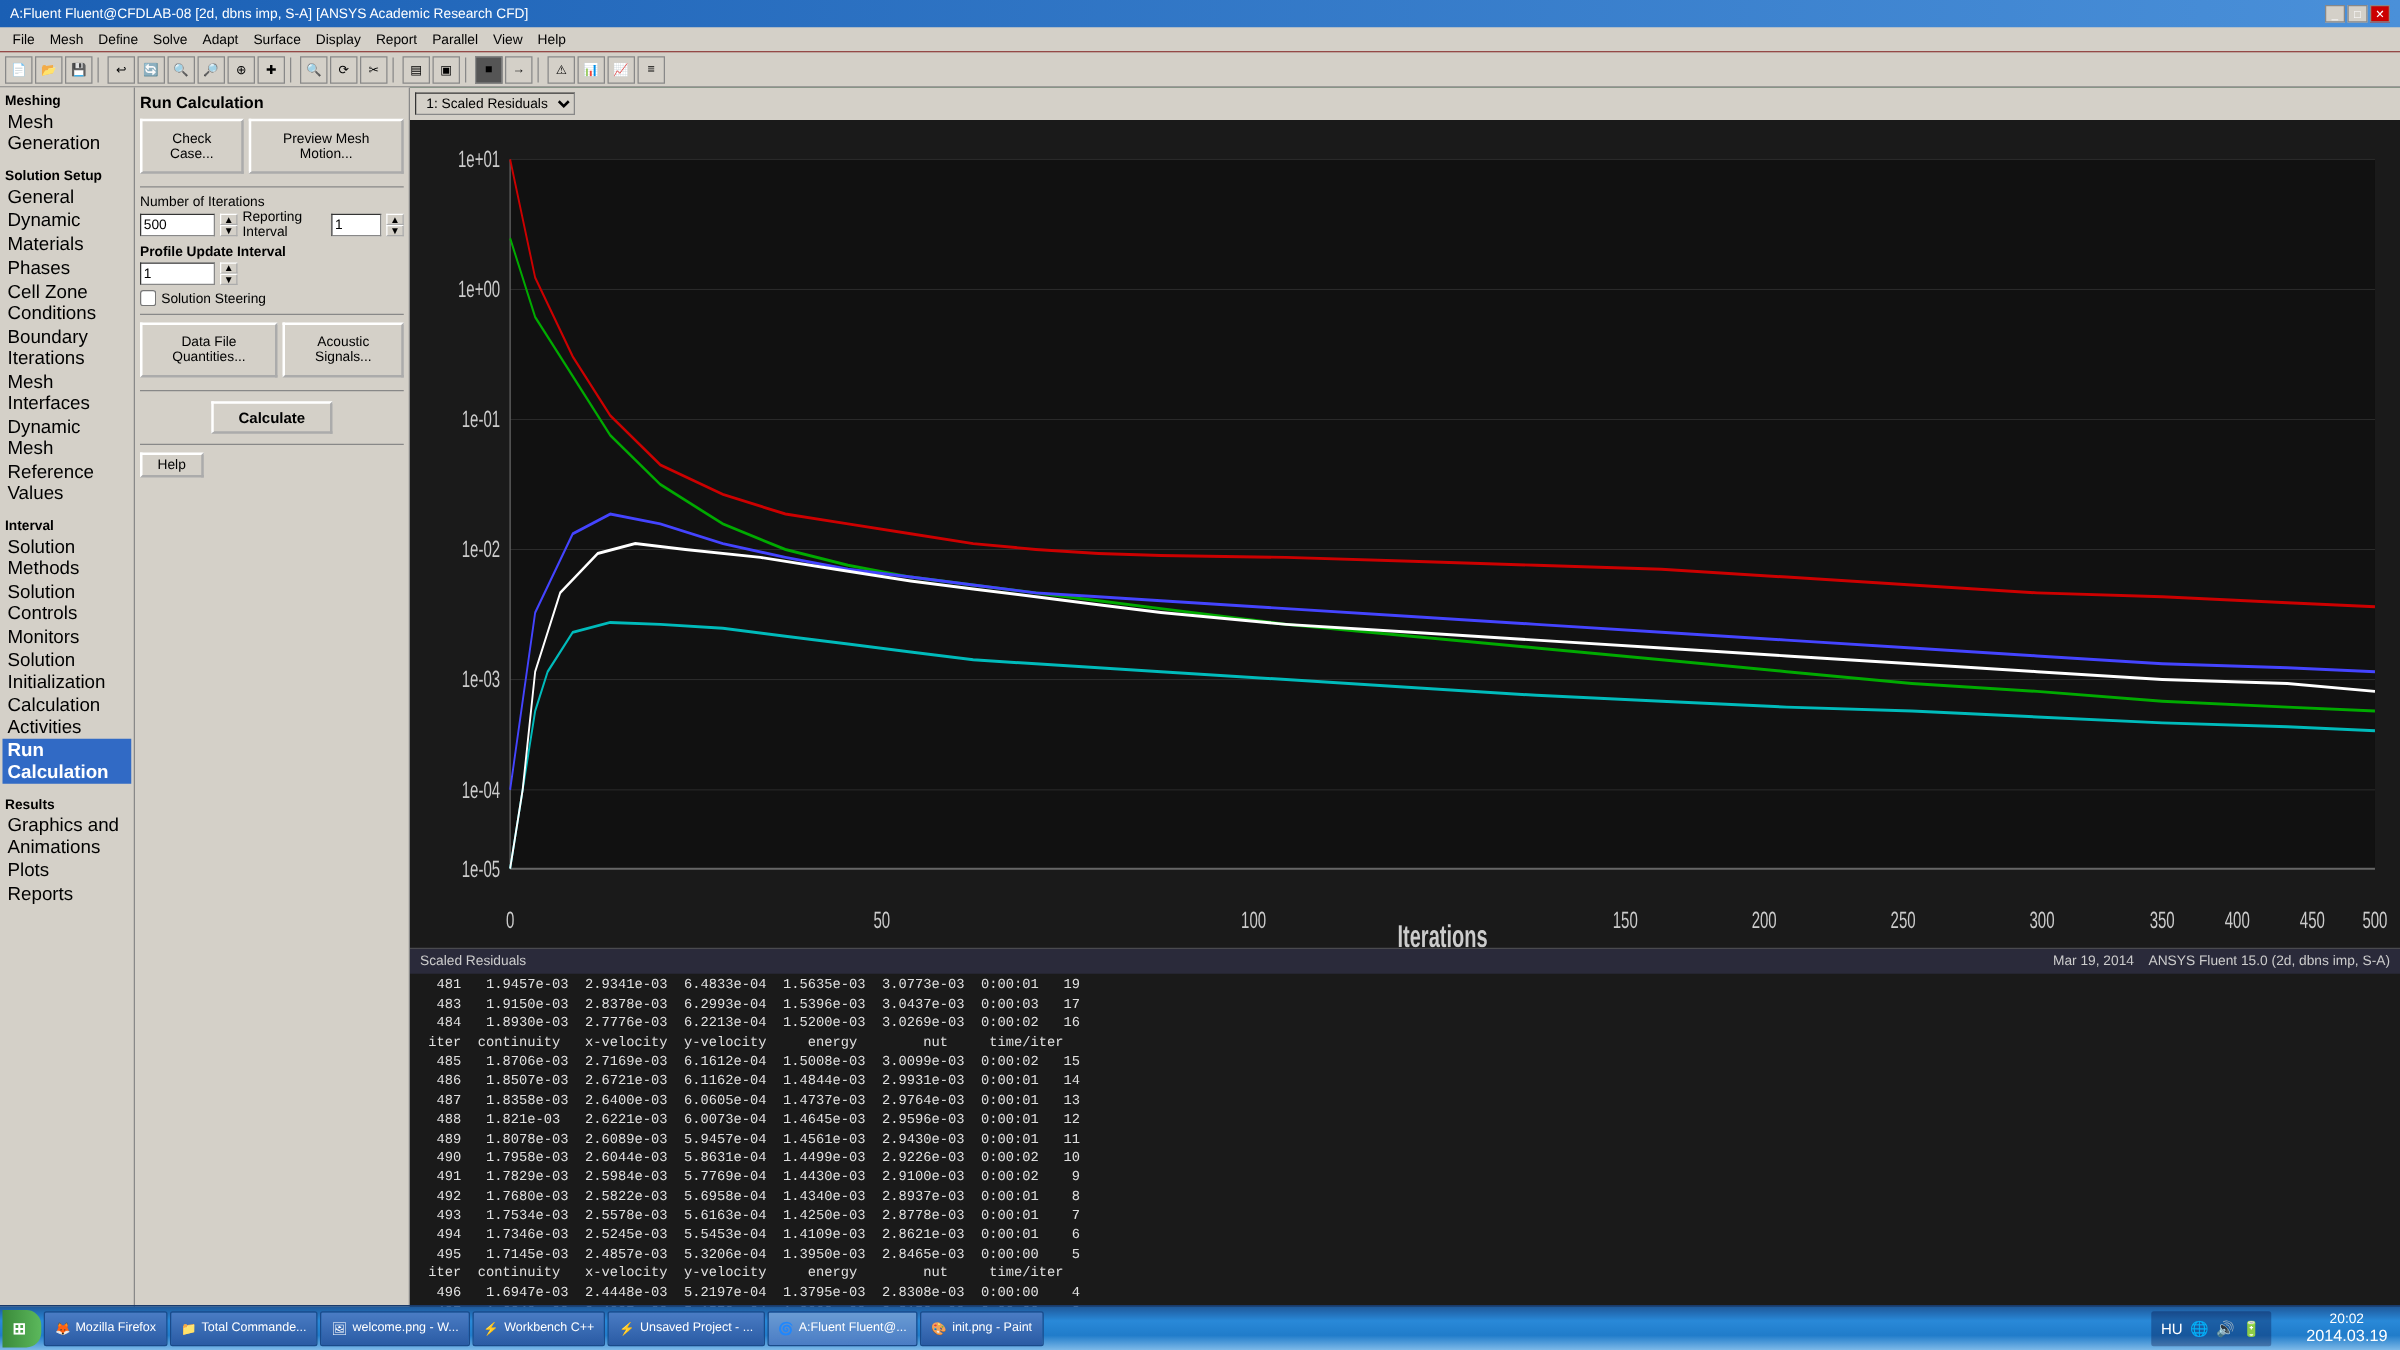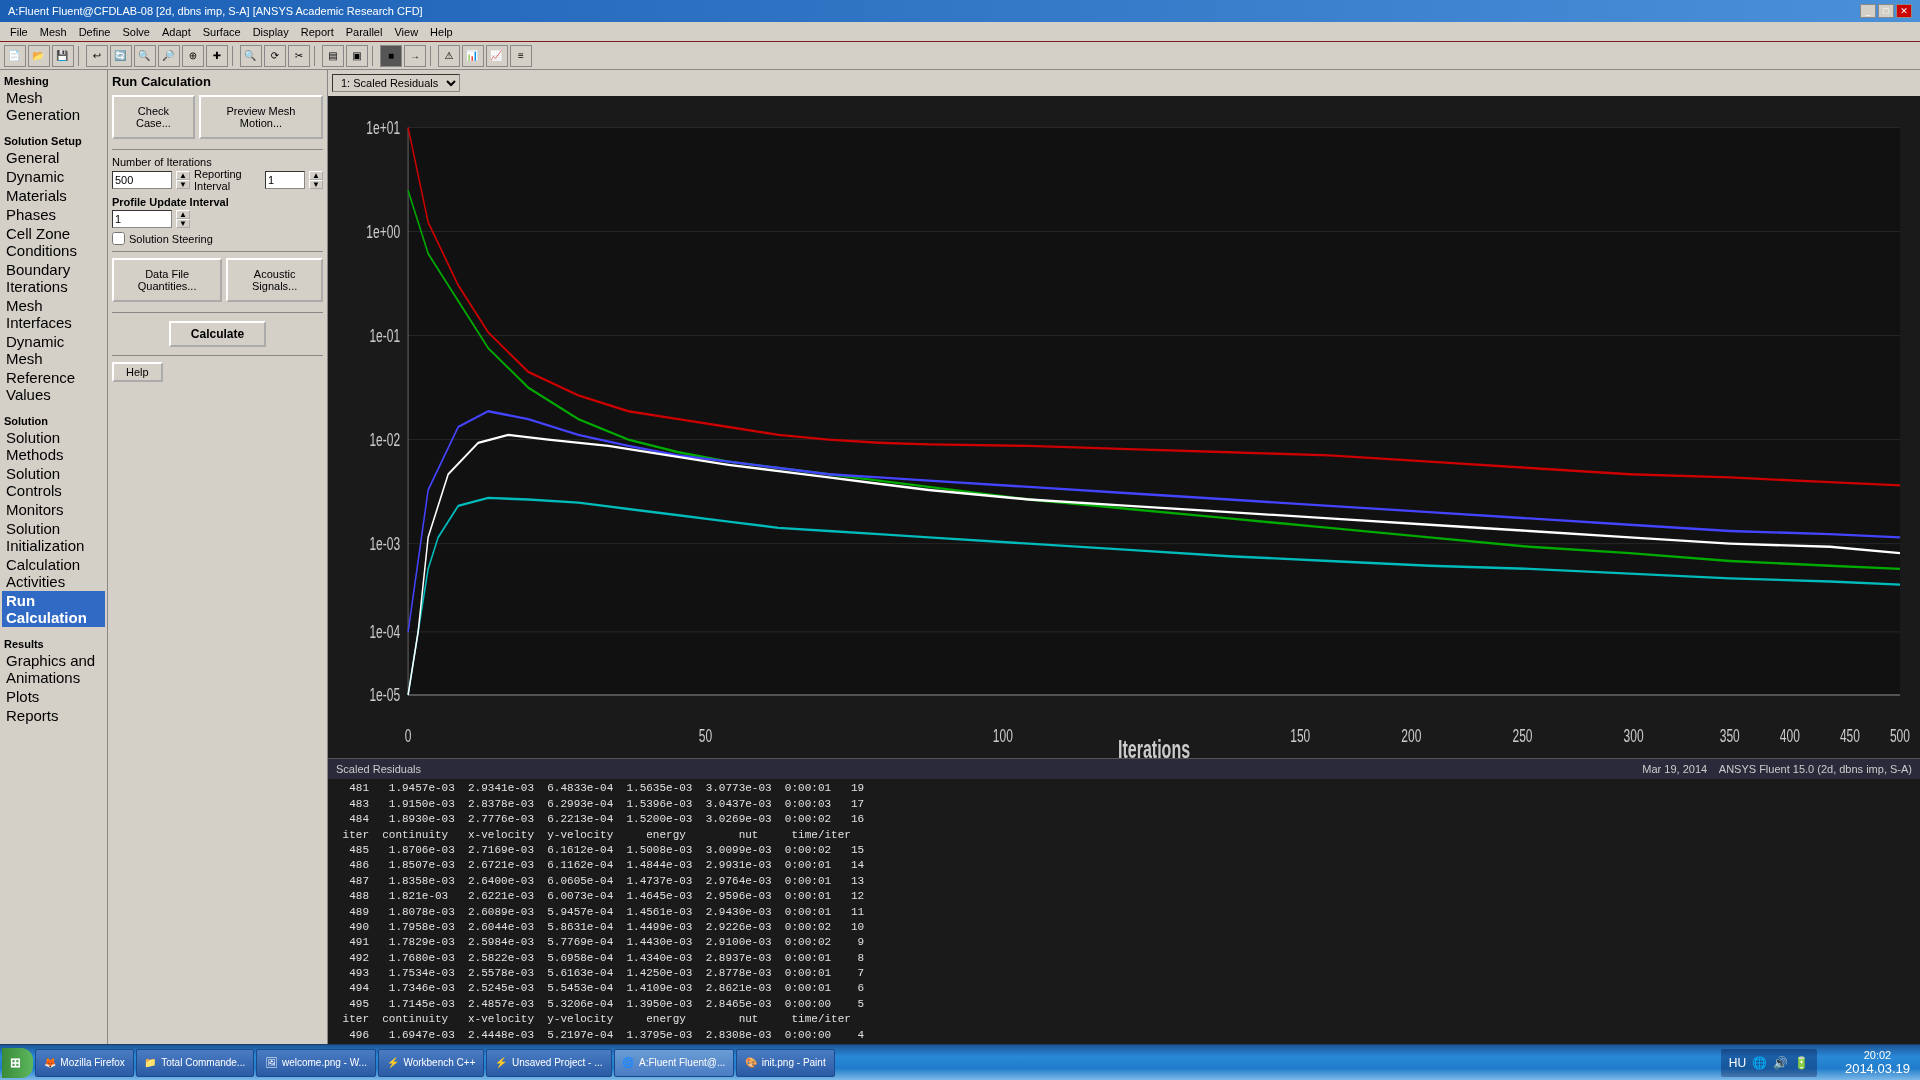--- a/index.html
+++ b/index.html
@@ -150,21 +150,21 @@
       <div class="sidebar-item">Materials</div>
       <div class="sidebar-item">Phases</div>
       <div class="sidebar-item">Cell Zone Conditions</div>
       <div class="sidebar-item">Boundary Iterations</div>
       <div class="sidebar-item">Mesh Interfaces</div>
       <div class="sidebar-item">Dynamic Mesh</div>
       <div class="sidebar-item">Reference Values</div>
     </div>
     <div class="section-gap"></div>
     <div class="sidebar-section">
-      <div class="sidebar-section-title">Solution</div>
+      <div class="sidebar-section-title">Interval</div>
       <div class="sidebar-item">Solution Methods</div>
       <div class="sidebar-item">Solution Controls</div>
       <div class="sidebar-item">Monitors</div>
       <div class="sidebar-item">Solution Initialization</div>
       <div class="sidebar-item">Calculation Activities</div>
       <div class="sidebar-item selected">Run Calculation</div>
     </div>
     <div class="section-gap"></div>
     <div class="sidebar-section">
       <div class="sidebar-section-title">Results</div>

